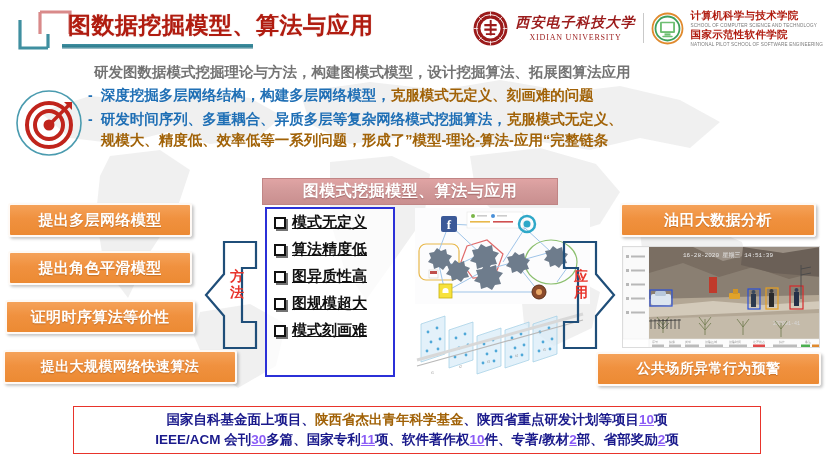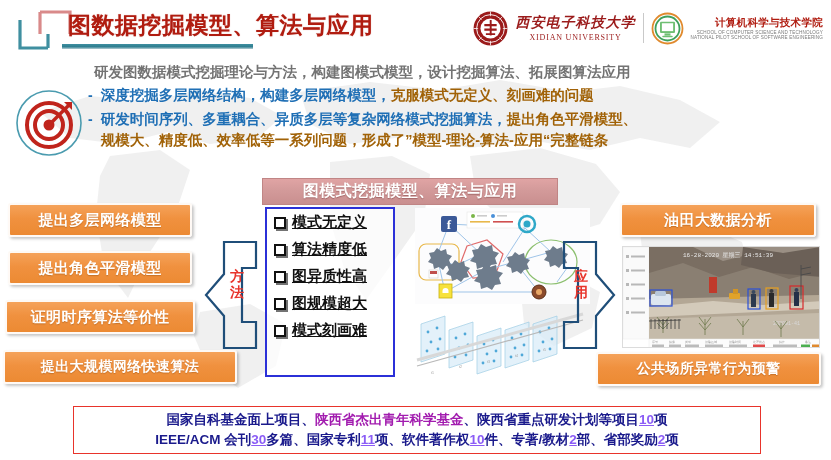--- a/index.html
+++ b/index.html
@@ -53,21 +53,21 @@
     font-family: "Liberation Serif", "DejaVu Serif", serif;
     font-size: 14px; font-weight: bold; color: #9B1B1B;
     font-style: italic; letter-spacing: 1px; white-space: nowrap;
   }
   .xd-en {
     font-family: "Liberation Serif", "DejaVu Serif", serif;
     font-size: 8px; color: #9B1B1B; letter-spacing: .8px; white-space: nowrap;
   }
   .logo-div { width: 1px; height: 30px; background: #c9c9c9; }
   .cs-badge { width: 33px; height: 33px; }
-  .cs-text { display: flex; flex-direction: column; gap: 0px; text-align: right; }
+  .cs-text { display: flex; flex-direction: column; gap: 0px; }
   .cs-l1 { font-size: 10.5px; font-weight: bold; color: #B01C10; letter-spacing: .3px; white-space: nowrap; }
   .cs-l1e { font-size: 4.6px; color: #7a7a7a; letter-spacing: .15px; white-space: nowrap; }
   .cs-l2 { font-size: 10.5px; font-weight: bold; color: #B01C10; letter-spacing: .3px; white-space: nowrap; }
   .cs-l2e { font-size: 4.6px; color: #7a7a7a; letter-spacing: .15px; white-space: nowrap; }
 
   
   .target-icon { position: absolute; left: 14px; top: 88px; width: 70px; height: 70px; }
   .intro { position: absolute; left: 88px; top: 62px; width: 740px; }
   .intro-lead {
     font-size: 14.5px; font-weight: bold; color: #737373;
@@ -167,21 +167,21 @@
     border: 1.5px solid #E8342B;
     background: rgba(255,255,255,.88);
     display: flex; flex-direction: column;
     align-items: center; justify-content: center;
     gap: 2px;
   }
   .foot-line {
     font-size: 13.5px; font-weight: bold; color: #1A1A8C;
     white-space: nowrap; letter-spacing: 0;
   }
-  .fred { color: #a21caf; }
+  .fred { color: #a16207; }
   .fnum { color: #8b5cf6; text-decoration: underline; }
 </style>
 </head>
 <body>
 
 <div id="slide">
 
   <svg class="worldmap" viewBox="0 0 831 408" preserveAspectRatio="none">
     <g fill="#E4E4E4">
       <path d="M40 60 L90 44 L150 50 L196 38 L250 46 L282 64 L258 86 L210 92 L168 80 L120 92 L70 86 Z"></path>
@@ -224,20 +224,21 @@
       <circle cx="22" cy="22" r="20" fill="none" stroke="#E08A2E" stroke-width="2.4"></circle>
       <circle cx="22" cy="22" r="16" fill="none" stroke="#3FA05C" stroke-width="2.4"></circle>
       <rect x="12" y="13" width="20" height="15" rx="1.5" fill="#6FBF73"></rect>
       <rect x="14.5" y="15" width="15" height="10.5" fill="#ffffff"></rect>
       <rect x="18" y="28.5" width="8" height="3" fill="#6FBF73"></rect>
       <rect x="15" y="31.5" width="14" height="2" rx="1" fill="#6FBF73"></rect>
     </svg>
     <div class="cs-text">
       <div class="cs-l1">计算机科学与技术学院</div>
       <div class="cs-l1e">SCHOOL OF COMPUTER SCIENCE AND TECHNOLOGY</div>
+      <div class="cs-l2">国家示范性软件学院</div>
       <div class="cs-l2e">NATIONAL PILOT SCHOOL OF SOFTWARE ENGINEERING</div>
     </div>
   </div>
 
   <svg class="target-icon" viewBox="0 0 70 70">
     <circle cx="35" cy="35" r="32" fill="none" stroke="#4A9BAF" stroke-width="1.6"></circle>
     <circle cx="35" cy="37" r="22" fill="none" stroke="#C0241C" stroke-width="4"></circle>
     <circle cx="35" cy="37" r="14" fill="none" stroke="#C0241C" stroke-width="4"></circle>
     <circle cx="35" cy="37" r="5.5" fill="#C0241C"></circle>
     <path d="M35 37 L55 17" stroke="#C0241C" stroke-width="3.4" stroke-linecap="round"></path>
@@ -248,21 +249,21 @@
     <div class="intro-lead">研发图数据模式挖掘理论与方法，构建图模式模型，设计挖掘算法、拓展图算法应用</div>
     <div class="intro-row">
       <div class="intro-dash">-</div>
       <div class="intro-body">
         <span>深度挖掘多层网络结构，构建多层网络模型，</span><span class="hl">克服模式无定义、刻画难的问题</span>
       </div>
     </div>
     <div class="intro-row">
       <div class="intro-dash">-</div>
       <div class="intro-body">
-        <span>研发时间序列、多重耦合、异质多层等复杂网络模式挖掘算法，</span><span class="hl">提出角色平滑模型、</span><br>
+        <span>研发时间序列、多重耦合、异质多层等复杂网络模式挖掘算法，</span><span class="hl">克服模式无定义、</span><br>
         <span class="hl">规模大、精度低、效率低等一系列问题，形成了”模型-理论-算法-应用“完整链条</span>
       </div>
     </div>
   </div>
 
   <div class="center-head">
     <span>图模式挖掘模型、算法与应用</span>
   </div>
 
   <svg class="graph-art" viewBox="0 0 175 170">

